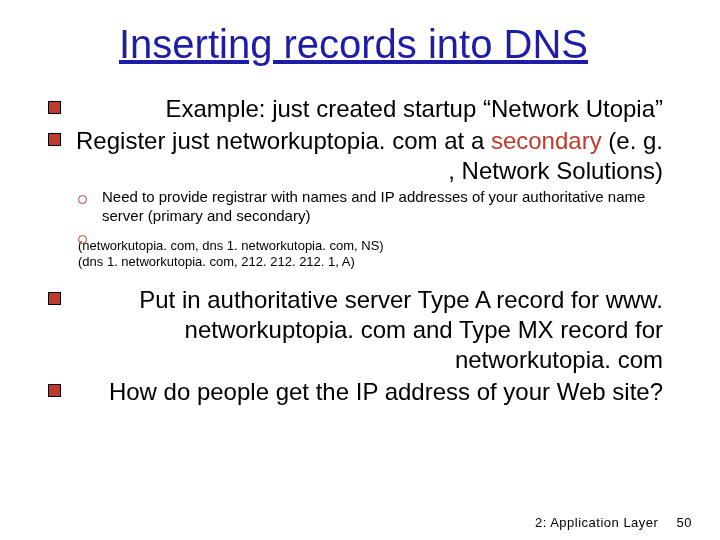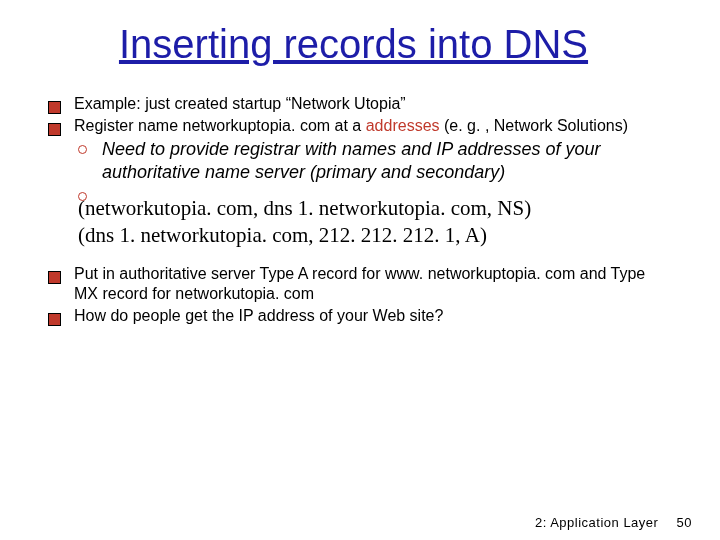--- a/index.html
+++ b/index.html
@@ -23,58 +23,58 @@
     font-size: 40px;
     color: #1d1da8;
     text-decoration: underline;
     text-align: center;
     margin: 4px 0 28px 0;
     font-weight: normal;
     line-height: 1.1;
   }
   .accent { color: #c0392b; }
   .lvl1 {
-    font-size: 16px;
+    font-size: 24px;
     line-height: 1.25;
     margin: 0 0 2px 0;
     padding-left: 30px;
     position: relative;
+    text-align: right;
   }
   .lvl1 .marker {
     position: absolute;
     left: 4px;
     top: 7px;
     width: 13px;
     height: 13px;
     background: #c0392b;
     border: 1px solid #000;
     box-sizing: border-box;
   }
   .lvl2 {
-    font-size: 18px;
+    font-size: 15px;
     line-height: 1.25;
     margin: 0 0 2px 0;
     padding-left: 58px;
     position: relative;
-    font-style: italic;
   }
   .lvl2 .marker {
     position: absolute;
     left: 34px;
     top: 7px;
     width: 9px;
     height: 9px;
     border-radius: 50%;
     border: 1.5px solid #c0392b;
     box-sizing: border-box;
     background: transparent;
   }
   .codeblock {
-    font-family: Liberation Serif, serif;
-    font-size: 21px;
+    font-family: Liberation Sans, sans-serif;
+    font-size: 13px;
     line-height: 1.3;
     margin: 12px 0 14px 34px;
     white-space: pre;
   }
   .footer {
     position: absolute;
     bottom: 10px;
     right: 28px;
     font-size: 13px;
     letter-spacing: 0.5px;
@@ -90,21 +90,21 @@
 
   <h1 class="title">Inserting records into DNS</h1>
 
   <div class="lvl1">
     <span class="marker"></span>
     <span>Example: just created startup “Network Utopia”</span>
   </div>
 
   <div class="lvl1">
     <span class="marker"></span>
-    <span>Register name networkuptopia. com at a </span><span class="accent">addresses</span><span> (e. g. , Network Solutions)</span>
+    <span>Register just networkuptopia. com at a </span><span class="accent">secondary</span><span> (e. g. , Network Solutions)</span>
   </div>
 
   <div class="lvl2">
     <span class="marker"></span>
     <span>Need to provide registrar with names and IP addresses of your authoritative name server (primary and secondary)</span>
   </div>
 
   <div class="lvl2">
     <span class="marker"></span>
   </div>

